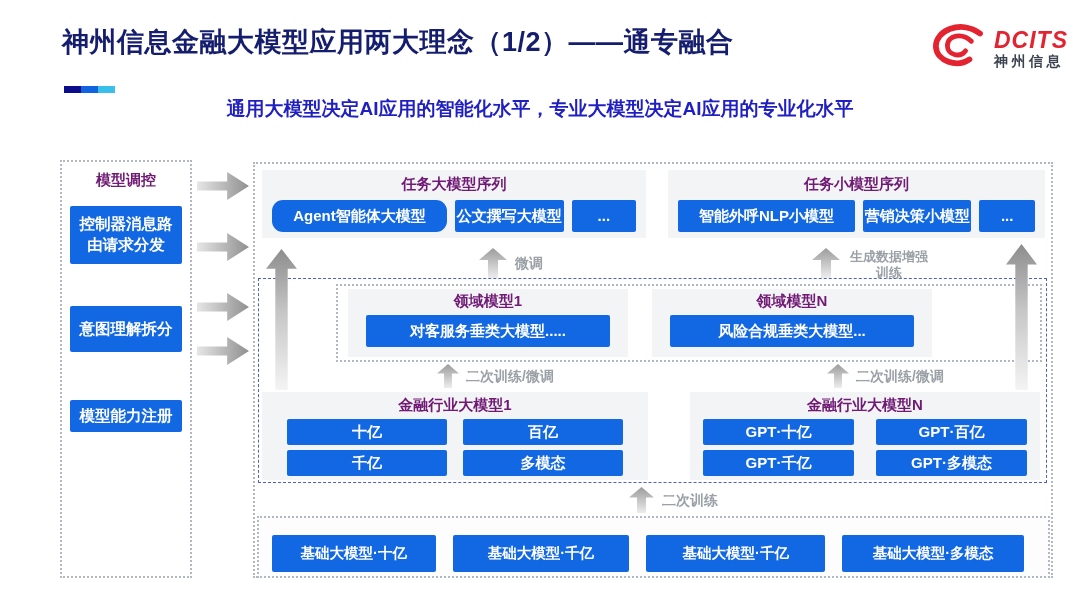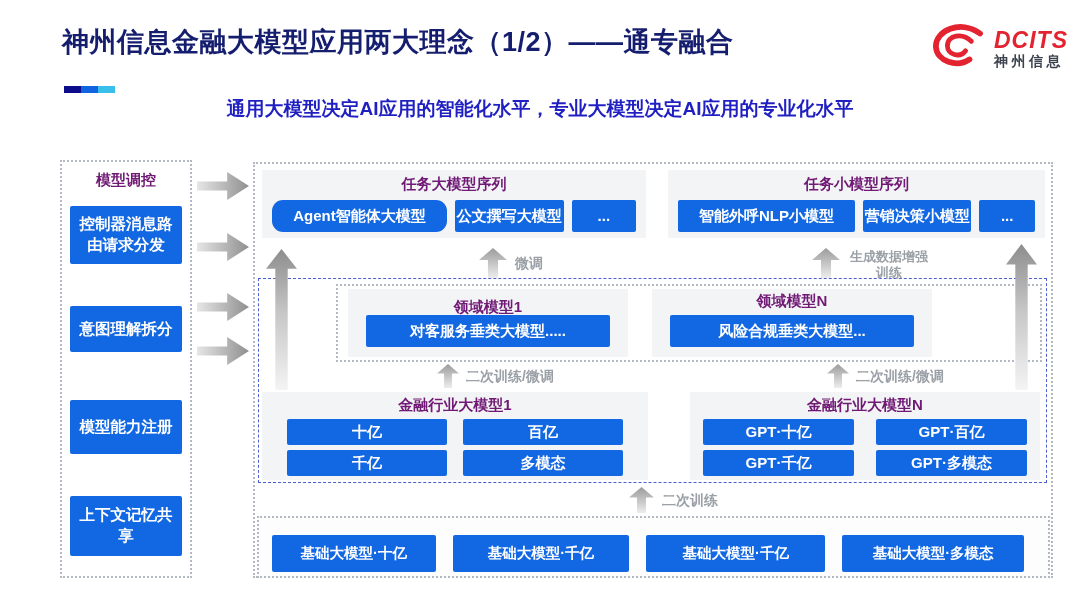--- a/index.html
+++ b/index.html
@@ -56,22 +56,21 @@
     <span class="logo-text">
       <div class="logo-en">DCITS</div>
       <div class="logo-cn">神州信息</div>
     </span>
   </div>
 
   <div class="abs dotted" style="left:60px;top:160px;width:132px;height:418px;">
     <div class="sec-title" style="margin-top:9px;font-size:15px;">模型调控</div>
     <div class="abs bluebox" style="left:8px;right:8px;top:44px;height:58px;font-size:15.5px;padding:2px 4px;">控制器消息路由请求分发</div>
     <div class="abs bluebox" style="left:8px;right:8px;top:144px;height:46px;font-size:15.5px;">意图理解拆分</div>
-    <div class="abs bluebox" style="left:8px;right:8px;top:238px;height:54px;font-size:15.5px;">模型能力注册</div>
-    <div class="abs bluebox" style="left:8px;right:8px;top:334px;height:60px;font-size:15.5px;padding:2px 6px;">上下文记忆共享</div>
+    <div class="abs bluebox" style="left:8px;right:8px;top:238px;height:32px;font-size:15.5px;">模型能力注册</div>
   </div>
 
   <div class="abs arrow-right" style="left:197px;top:172px;"></div>
   <div class="abs arrow-right" style="left:197px;top:233px;"></div>
   <div class="abs arrow-right" style="left:197px;top:293px;"></div>
   <div class="abs arrow-right" style="left:197px;top:337px;"></div>
 
   <div class="abs dotted" style="left:253px;top:162px;width:800px;height:416px;"></div>
 
   <div class="abs blue-dash" style="left:258px;top:278px;width:789px;height:205px;"></div>
@@ -93,21 +92,21 @@
     </div>
   </div>
 
   <div class="abs arrow-up" style="left:479px;top:248px;width:28px;height:30px;"></div>
   <div class="abs gray-label" style="left:515px;top:255px;text-align:right;">微调</div>
   <div class="abs arrow-up" style="left:812px;top:248px;width:28px;height:30px;"></div>
   <div class="abs gray-label" style="left:846px;top:249px;width:86px;text-align:center;font-size:13px;line-height:1.25;">生成数据增强训练</div>
 
   <div class="abs dotted" style="left:336px;top:284px;width:706px;height:78px;background:#fff;"></div>
   <div class="abs panel" style="left:348px;top:289px;width:280px;height:68px;">
-    <div class="sec-title" style="margin-top:9px;">领域模型1</div>
+    <div class="sec-title" style="margin-top:3px;">领域模型1</div>
     <div class="abs bluebox" style="left:18px;right:18px;top:26px;height:32px;font-size:15px;">对客服务垂类大模型.....</div>
   </div>
   <div class="abs panel" style="left:652px;top:289px;width:280px;height:68px;">
     <div class="sec-title" style="margin-top:3px;">领域模型N</div>
     <div class="abs bluebox" style="left:18px;right:18px;top:26px;height:32px;font-size:15px;">风险合规垂类大模型...</div>
   </div>
 
   <div class="abs arrow-up-tall" style="left:266px;top:249px;width:31px;height:141px;"></div>
   <div class="abs arrow-up-tall" style="left:1006px;top:244px;width:31px;height:146px;"></div>
 

